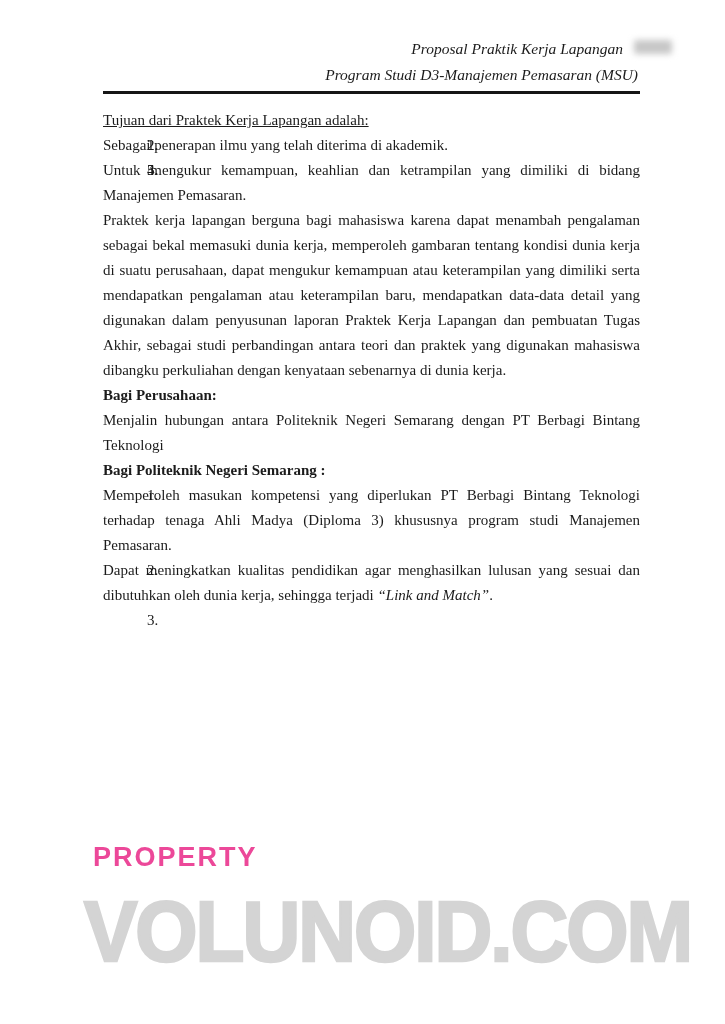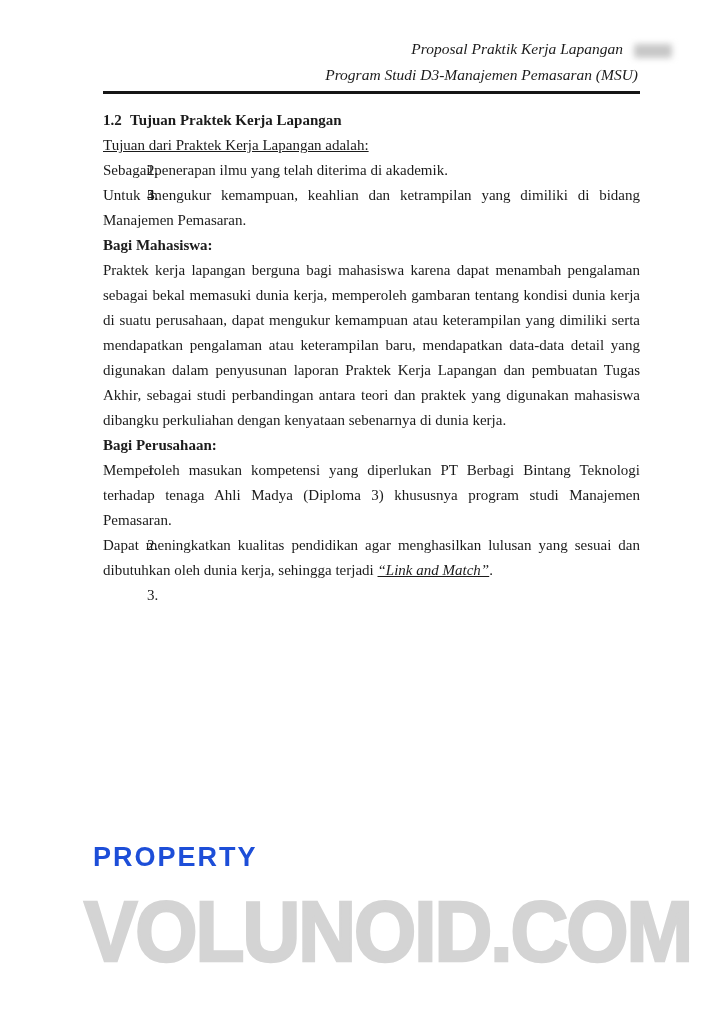--- a/index.html
+++ b/index.html
@@ -10,34 +10,34 @@
     background:#ffffff;
     font-family:"Liberation Serif", serif;
     color:#1b1b1b;
     overflow:hidden;
   }
   
   .wm{position:absolute;z-index:0;font-family:"Liberation Sans",sans-serif;font-weight:bold;user-select:none;}
   .wm-property{
     left:93px;top:842px;
     font-size:27px;letter-spacing:2px;
-    color:#1d4ed8;
+    color:#ec4899;
   }
   .wm-site{
     left:84px;top:884px;
     font-size:80px;letter-spacing:-2px;
     color:#d4d4d4;
     -webkit-text-stroke:2.5px #d4d4d4;
     transform:scaleY(1.06);transform-origin:top left;
     white-space:nowrap;
   }
   
   .hdr-line1{
     position:absolute;top:40px;right:53px;z-index:1;
-    display:flex;align-items:flex-end;gap:11px;
+    display:flex;align-items:flex-start;gap:11px;
     font-style:italic;font-size:15.5px;line-height:18px;
   }
   .redaction{
     display:inline-block;width:38px;height:14px;
     background:#c7c7c7;filter:blur(3px);border-radius:2px;
   }
   .hdr-line2{
     position:absolute;top:66px;right:87px;z-index:1;
     font-style:italic;font-size:15.5px;line-height:18px;
   }
@@ -52,42 +52,39 @@
     font-size:15px;line-height:25px;
   }
   .content p,.content div{margin:0;padding:0;}
   .sec-h{font-weight:bold;}
   .sec-num{display:inline-block;width:27px;}
   .intro{margin-left:37px;text-decoration:underline;}
   .sub-h{margin-left:34px;font-weight:bold;}
   .para{margin-left:34px;text-align:justify;}
   .nitem{position:relative;padding-left:72px;text-align:justify;}
   .nitem .n{position:absolute;left:44px;top:0;}
-  .it{font-style:italic;text-decoration:underline;}
+  .it{font-style:italic;}
 </style>
 </head>
 <body>
 
 <div class="page">
 
   <div class="wm wm-property">PROPERTY</div>
   <div class="wm wm-site">VOLUNOID.COM</div>
 
   <div class="hdr-line1">
     <span>Proposal Praktik Kerja Lapangan</span>
     <span class="redaction"></span>
   </div>
   <div class="hdr-line2">Program Studi D3-Manajemen Pemasaran (MSU)</div>
   <div class="hdr-rule"></div>
 
   <div class="content">
 
-    <div class="sec-h">
-      <span class="sec-num">1.2</span><span>Tujuan Praktek Kerja Lapangan</span>
-    </div>
     <p class="intro">Tujuan dari Praktek Kerja Lapangan adalah:</p>
 
     <div class="nlist">
       <div class="nitem">
         <span class="n">1.</span>
       </div>
       <div class="nitem">
         <span class="n">2.</span>
         <span>Sebagai penerapan ilmu yang telah diterima di akademik.</span>
       </div>
@@ -97,25 +94,26 @@
       <div class="nitem">
         <span class="n">4.</span>
       </div>
       <div class="nitem">
         <span class="n">5.</span>
         <span>Untuk mengukur kemampuan, keahlian dan ketrampilan yang dimiliki di bidang Manajemen Pemasaran.</span>
       </div>
     </div>
 
 
-    <p class="sub-h">Bagi Mahasiswa:</p>
     <p class="para">Praktek kerja lapangan berguna bagi mahasiswa karena dapat menambah pengalaman sebagai bekal memasuki dunia kerja, memperoleh gambaran tentang kondisi dunia kerja di suatu perusahaan, dapat mengukur kemampuan atau keterampilan yang dimiliki serta mendapatkan pengalaman atau keterampilan baru, mendapatkan data-data detail yang digunakan dalam penyusunan laporan Praktek Kerja Lapangan dan pembuatan Tugas Akhir, sebagai studi perbandingan antara teori dan praktek yang digunakan mahasiswa dibangku perkuliahan dengan kenyataan sebenarnya di dunia kerja.</p>
 
     <p class="sub-h">Bagi Perusahaan:</p>
+    <p class="para">Menjalin hubungan antara Politeknik Negeri Semarang dengan PT Berbagi Bintang Teknologi</p>
 
+    <p class="sub-h">Bagi Politeknik Negeri Semarang :</p>
 
     <div class="nlist">
       <div class="nitem">
         <span class="n">1.</span>
         <span>Memperoleh masukan kompetensi yang diperlukan PT Berbagi Bintang Teknologi terhadap tenaga Ahli Madya (Diploma 3) khususnya program studi Manajemen Pemasaran.</span>
       </div>
       <div class="nitem">
         <span class="n">2.</span>
         <span>Dapat meningkatkan kualitas pendidikan agar menghasilkan lulusan yang sesuai dan dibutuhkan oleh dunia kerja, sehingga terjadi  </span><span class="it">“Link and Match”</span><span>.</span>
       </div>

